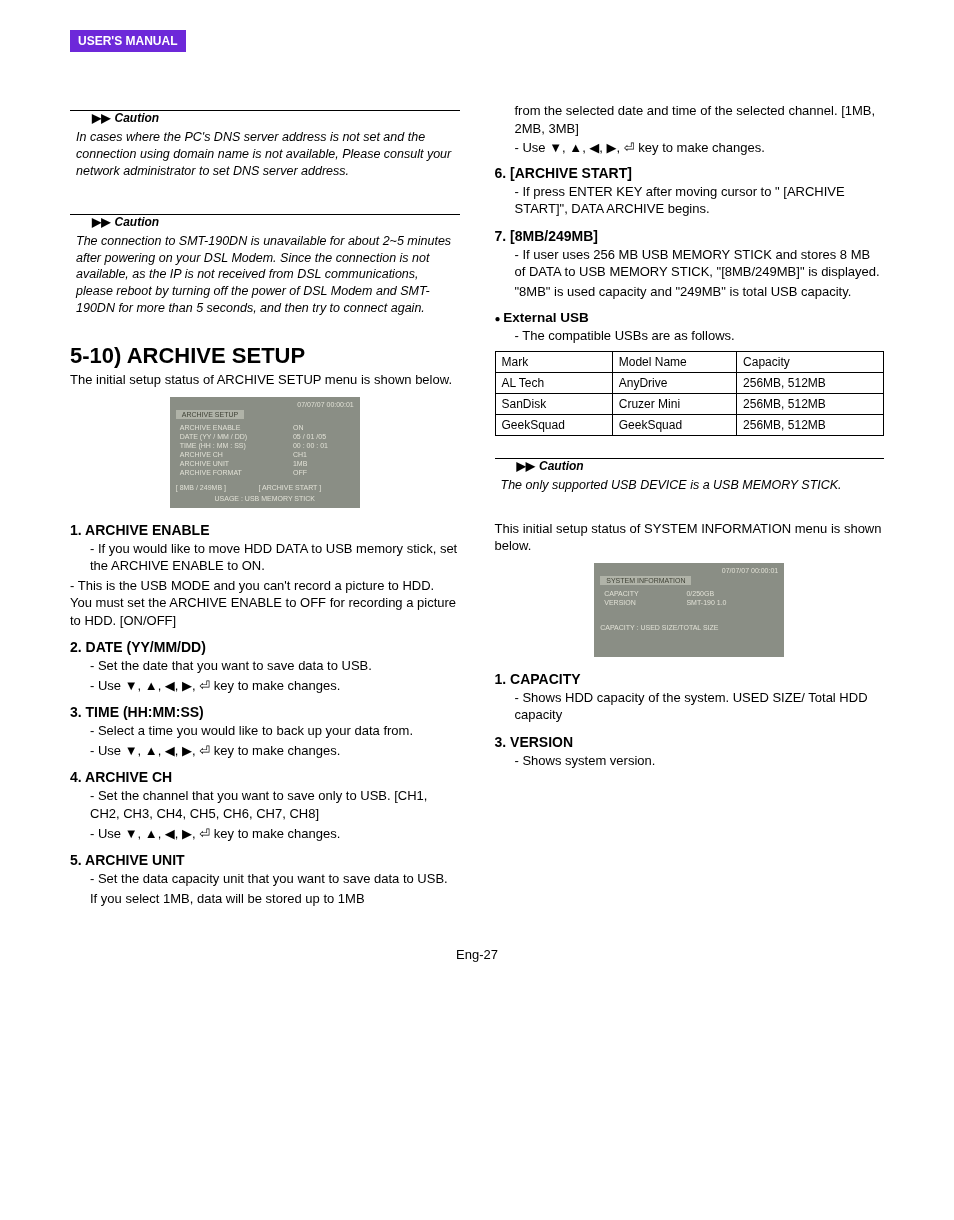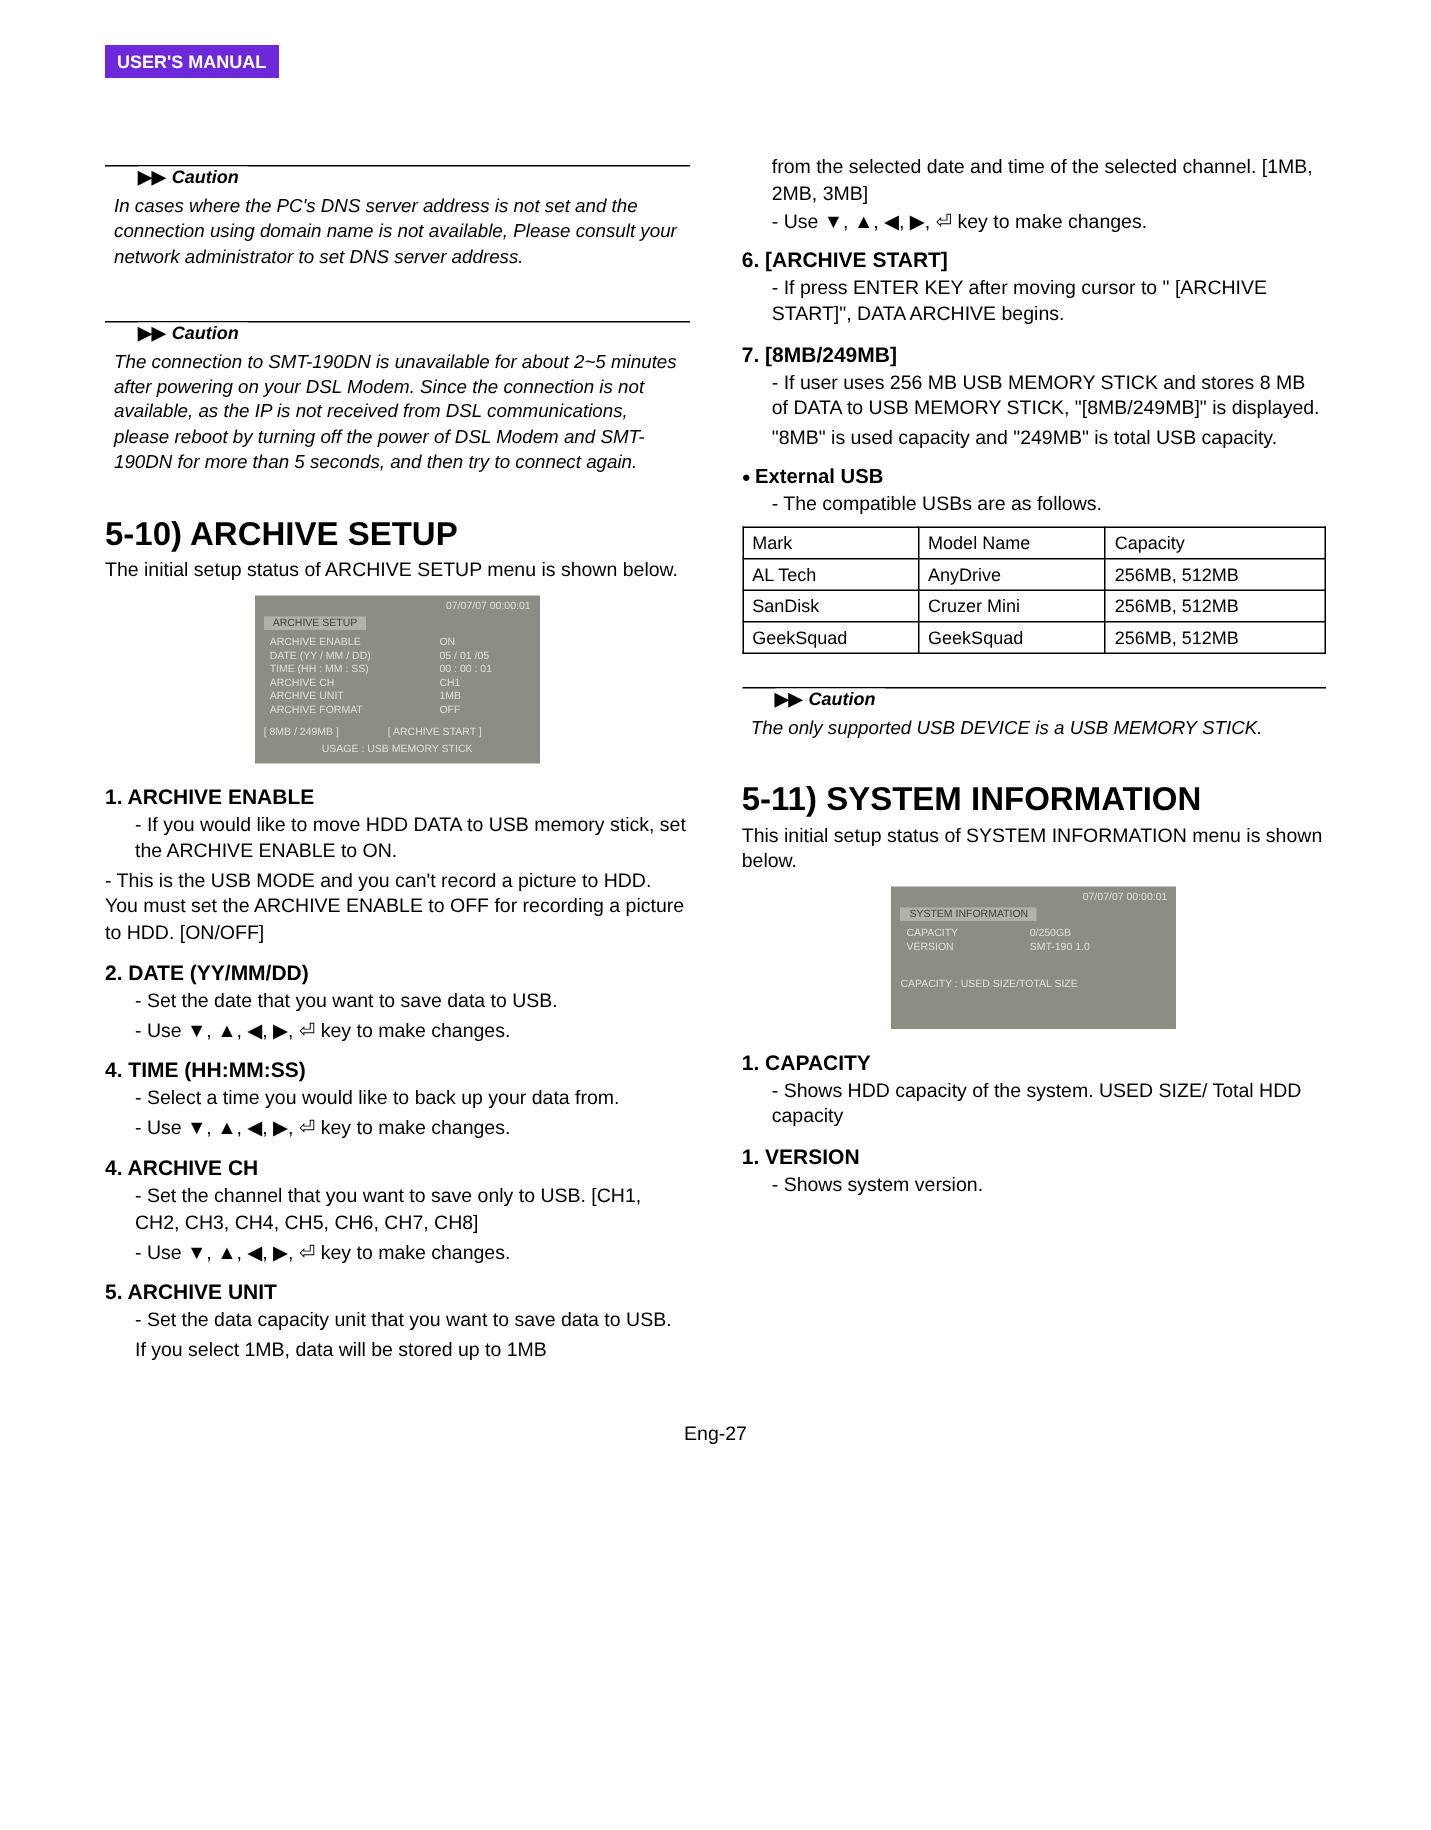--- a/index.html
+++ b/index.html
@@ -222,21 +222,21 @@
 
       <div class="item-block">
         <div class="item-title">2. DATE (YY/MM/DD)</div>
         <div class="item-body">
           <p>- Set the date that you want to save data to USB.</p>
           <p>- Use ▼, ▲, ◀, ▶, ⏎  key to make changes.</p>
         </div>
       </div>
 
       <div class="item-block">
-        <div class="item-title">4. TIME (HH:MM:SS)</div>
+        <div class="item-title">3. TIME (HH:MM:SS)</div>
         <div class="item-body">
           <p>- Select a time you would like to back up your data from.</p>
           <p>- Use ▼, ▲, ◀, ▶, ⏎  key to make changes.</p>
         </div>
       </div>
 
       <div class="item-block">
         <div class="item-title">4. ARCHIVE CH</div>
         <div class="item-body">
           <p>- Set the channel that you want to save only to USB. [CH1, CH2, CH3, CH4, CH5, CH6, CH7, CH8]</p>
@@ -303,21 +303,20 @@
               <td>256MB, 512MB</td>
         </tr>
       </tbody>
         </table>
 
       <div class="caution-box">
         <span class="caution-label"><span class="arrow">▶▶</span><span>Caution</span></span>
         <div class="caution-text">The only supported USB DEVICE is a USB MEMORY STICK.</div>
       </div>
 
-      <h2 class="section-title">5-11) SYSTEM INFORMATION</h2>
       <p class="intro">This initial setup status of SYSTEM INFORMATION menu is shown below.</p>
 
       <div class="screenshot">
         <div class="sc-time">07/07/07  00:00:01</div>
         <div class="sc-tab">SYSTEM INFORMATION</div>
         <table class="sc-fields">
           <tbody>
               <tr>
                 <td>CAPACITY</td>
                 <td>0/250GB</td>
@@ -333,21 +332,21 @@
       </div>
 
       <div class="item-block">
         <div class="item-title">1. CAPACITY</div>
         <div class="item-body">
           <p>- Shows HDD capacity of the system. USED SIZE/ Total HDD capacity</p>
         </div>
       </div>
 
       <div class="item-block">
-        <div class="item-title">1. VERSION</div>
+        <div class="item-title">3. VERSION</div>
         <div class="item-body">
           <p>- Shows system version.</p>
         </div>
       </div>
 
     </div>
   </div>
 
   <div class="footer">Eng-27</div>
 </div>

